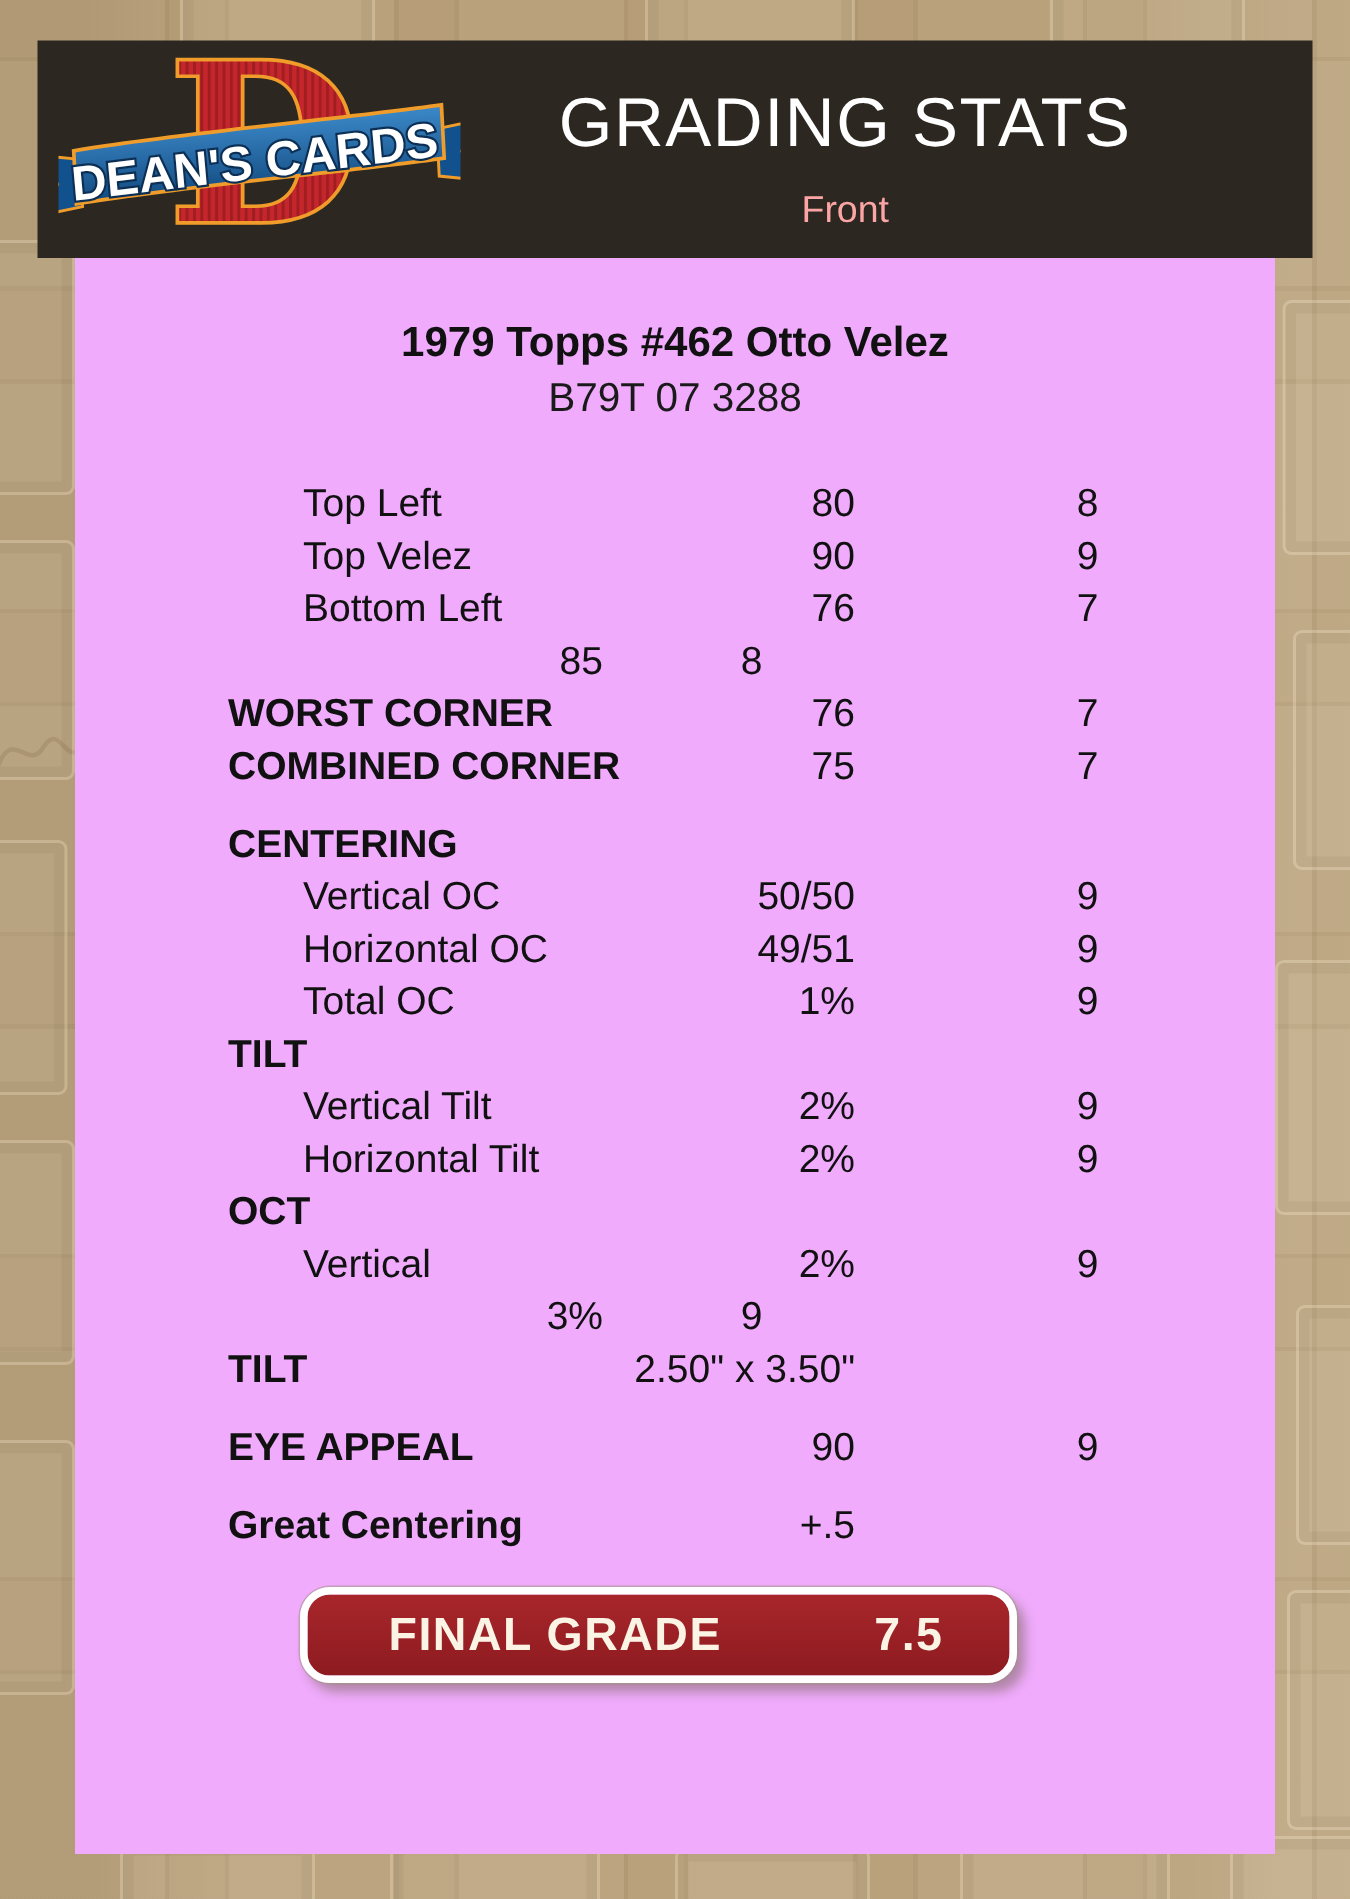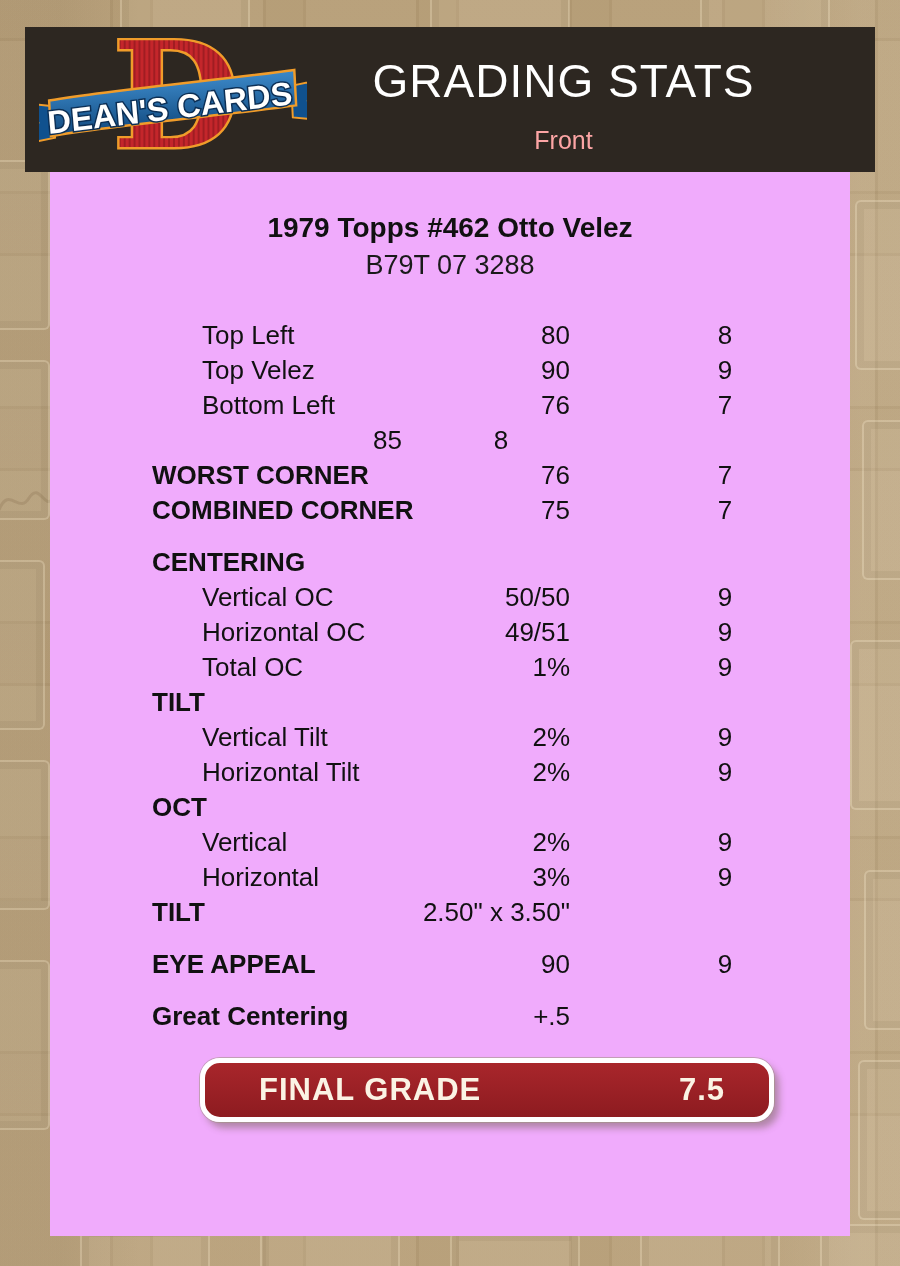--- a/index.html
+++ b/index.html
@@ -39,21 +39,21 @@
   .t-row { display:grid; grid-template-columns:250px 168px 280px; padding-left:102px;
     height:35px; line-height:35px; font-size:26px; color:#111; white-space:nowrap; }
   .t-row.gap { margin-top:17px; }
   .t-lbl { text-align:left; }
   .t-lbl.ind { padding-left:50px; }
   .t-lbl.bold, .t-val.bold, .t-max.bold { font-weight:bold; }
   .t-val { text-align:right; }
   .t-max { text-align:center; padding-left:30px; }
 
   
-  .final-grade-btn { position:relative; margin:24px 0 0 150px; width:574px; height:64px;
+  .final-grade-btn { position:relative; margin:24px 0 0 150px; width:478px; height:64px;
     border-radius:20px; border:5px solid #ffffff;
     background:linear-gradient(#a8262b, #8d1b20);
     box-shadow: 0 0 0 1px rgba(160,150,130,0.55), 5px 6px 7px rgba(100,88,64,0.45);
     display:flex; align-items:center; justify-content:space-between;
     padding:0 44px 0 54px; cursor:pointer; }
   .final-grade-btn .fg-label, .final-grade-btn .fg-value {
     color:#fbf3e4; font-size:31px; font-weight:bold; letter-spacing:1px; }
 </style>
 </head>
 <body style="background: rgb(180, 155, 116);">
@@ -184,21 +184,20 @@
         <div class="t-lbl bold">OCT</div>
         <div class="t-val"></div>
         <div class="t-max"></div>
       </div>
       <div class="t-row">
         <div class="t-lbl ind">Vertical</div>
         <div class="t-val">2%</div>
         <div class="t-max">9</div>
       </div>
       <div class="t-row">
-        <div class="t-lbl ind">Horizontal</div>
         <div class="t-val">3%</div>
         <div class="t-max">9</div>
       </div>
       <div class="t-row">
         <div class="t-lbl bold">TILT</div>
         <div class="t-val">2.50" x 3.50"</div>
         <div class="t-max"></div>
       </div>
       <div class="t-row gap">
         <div class="t-lbl bold">EYE APPEAL</div>

